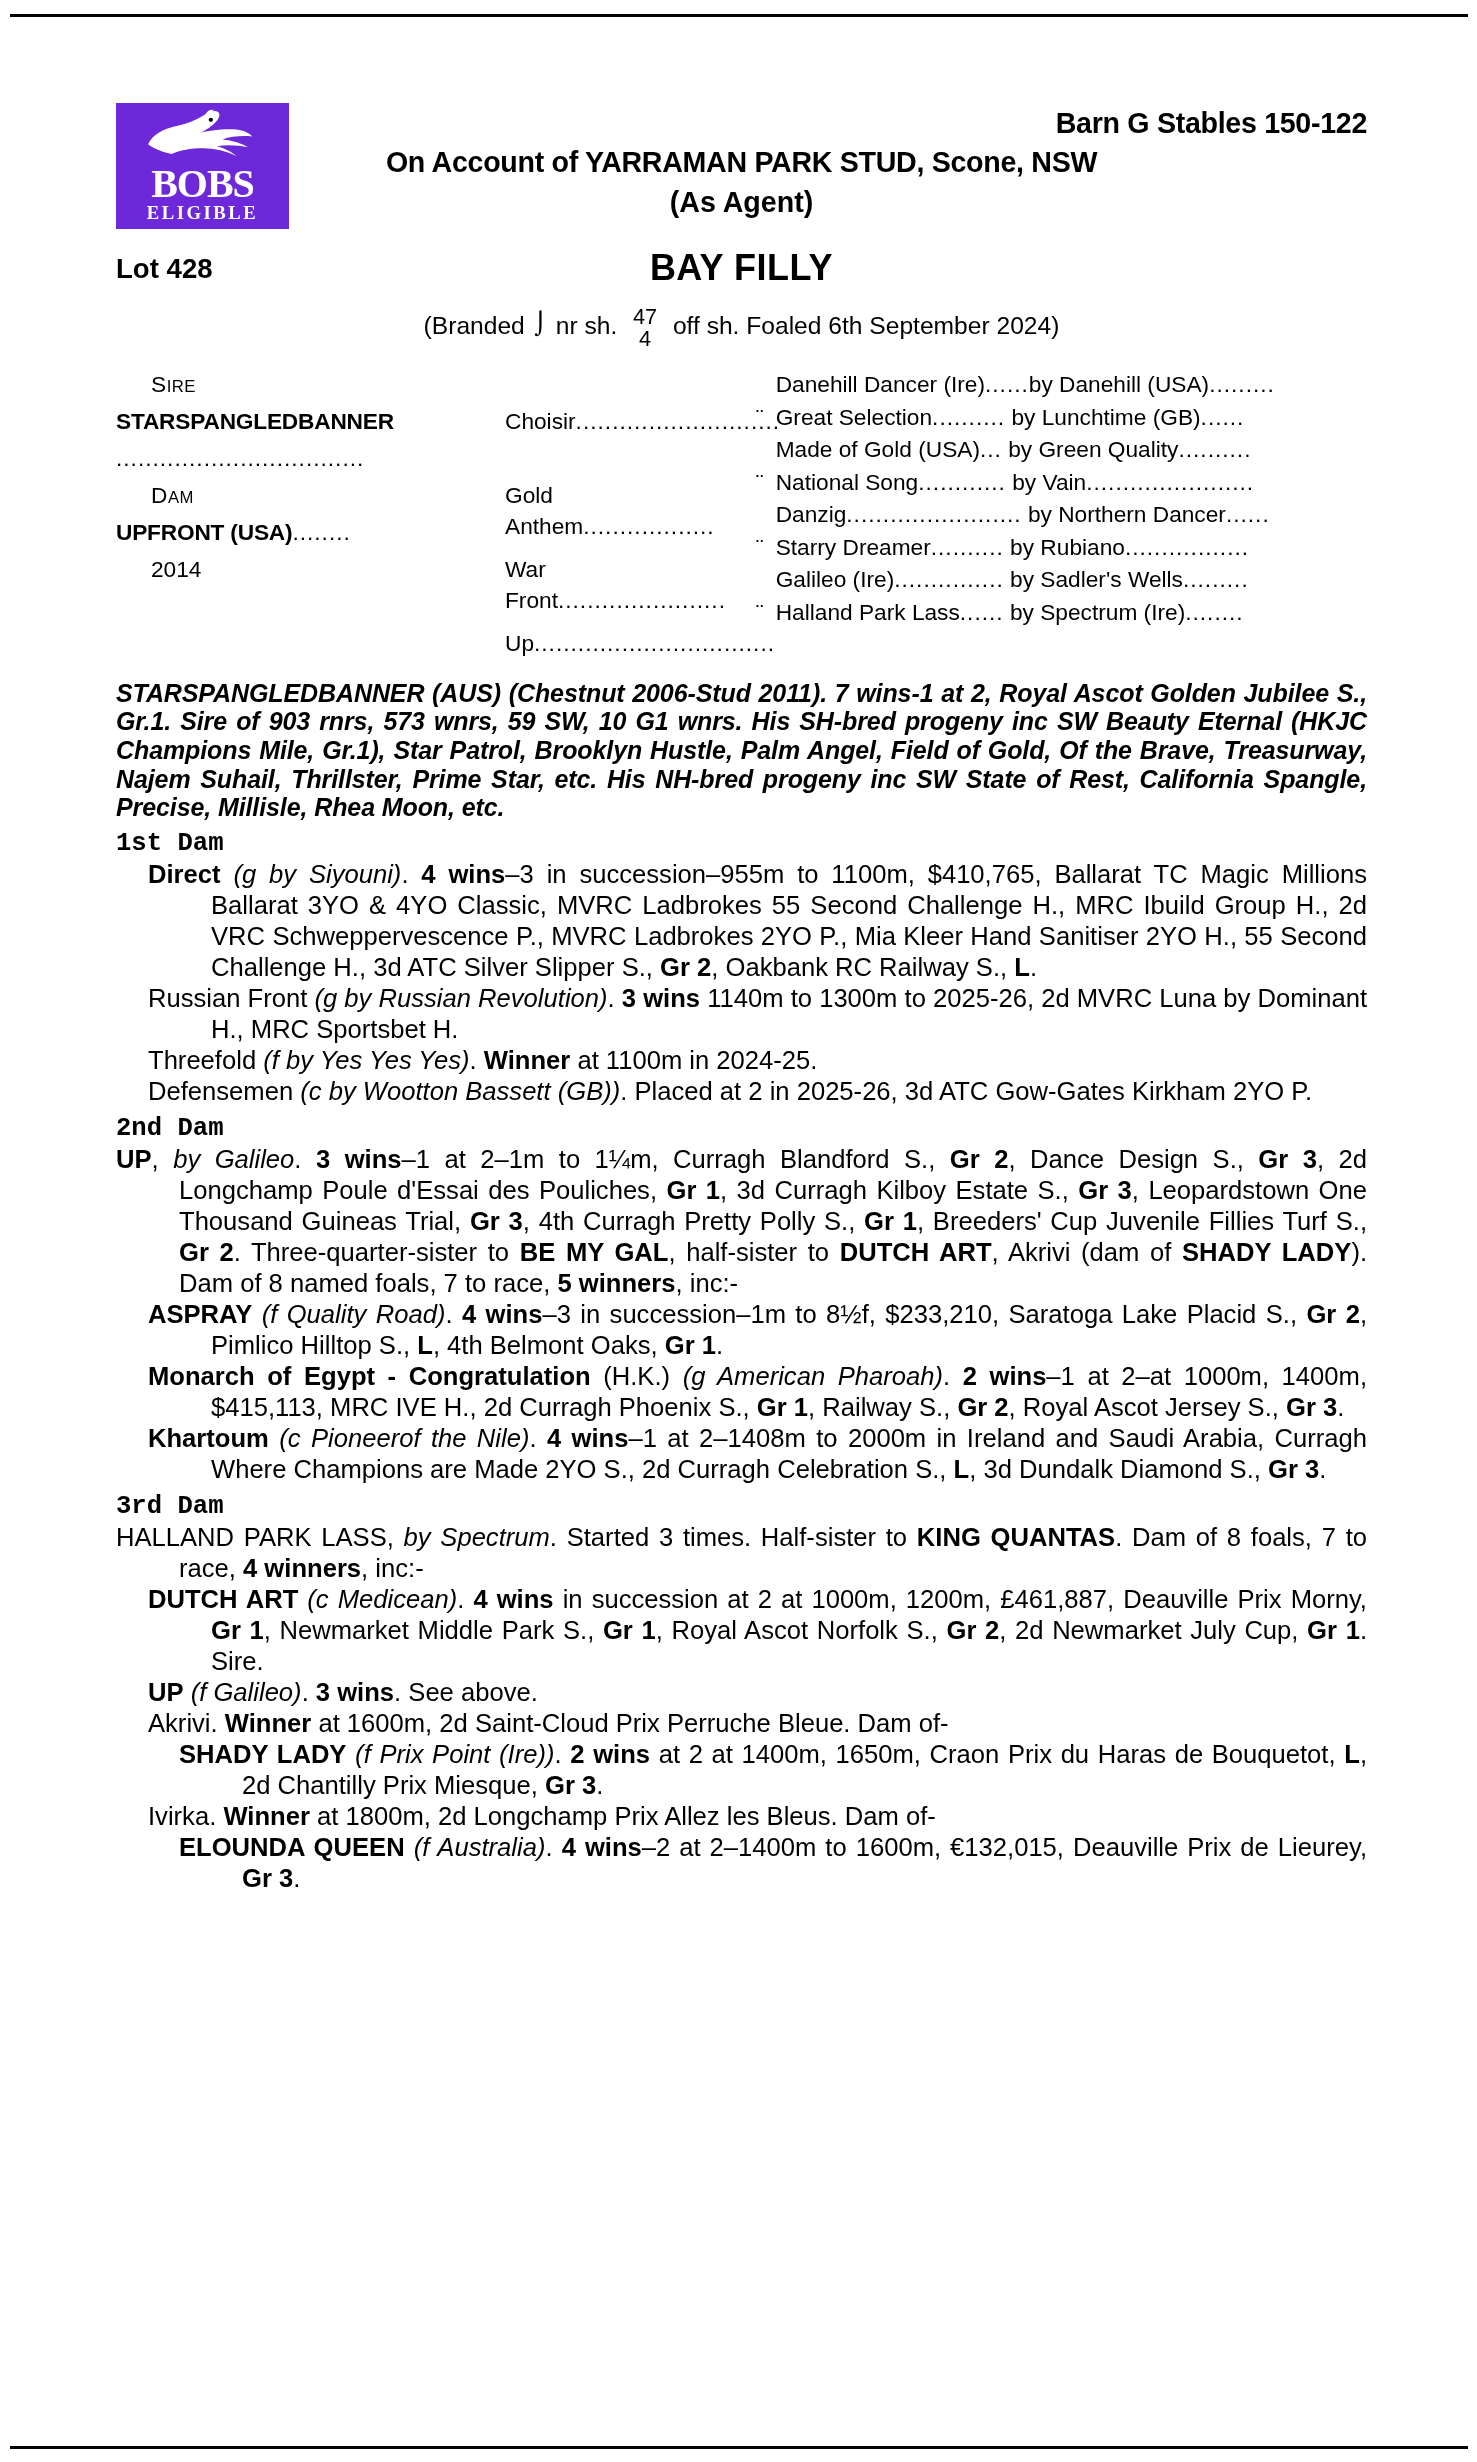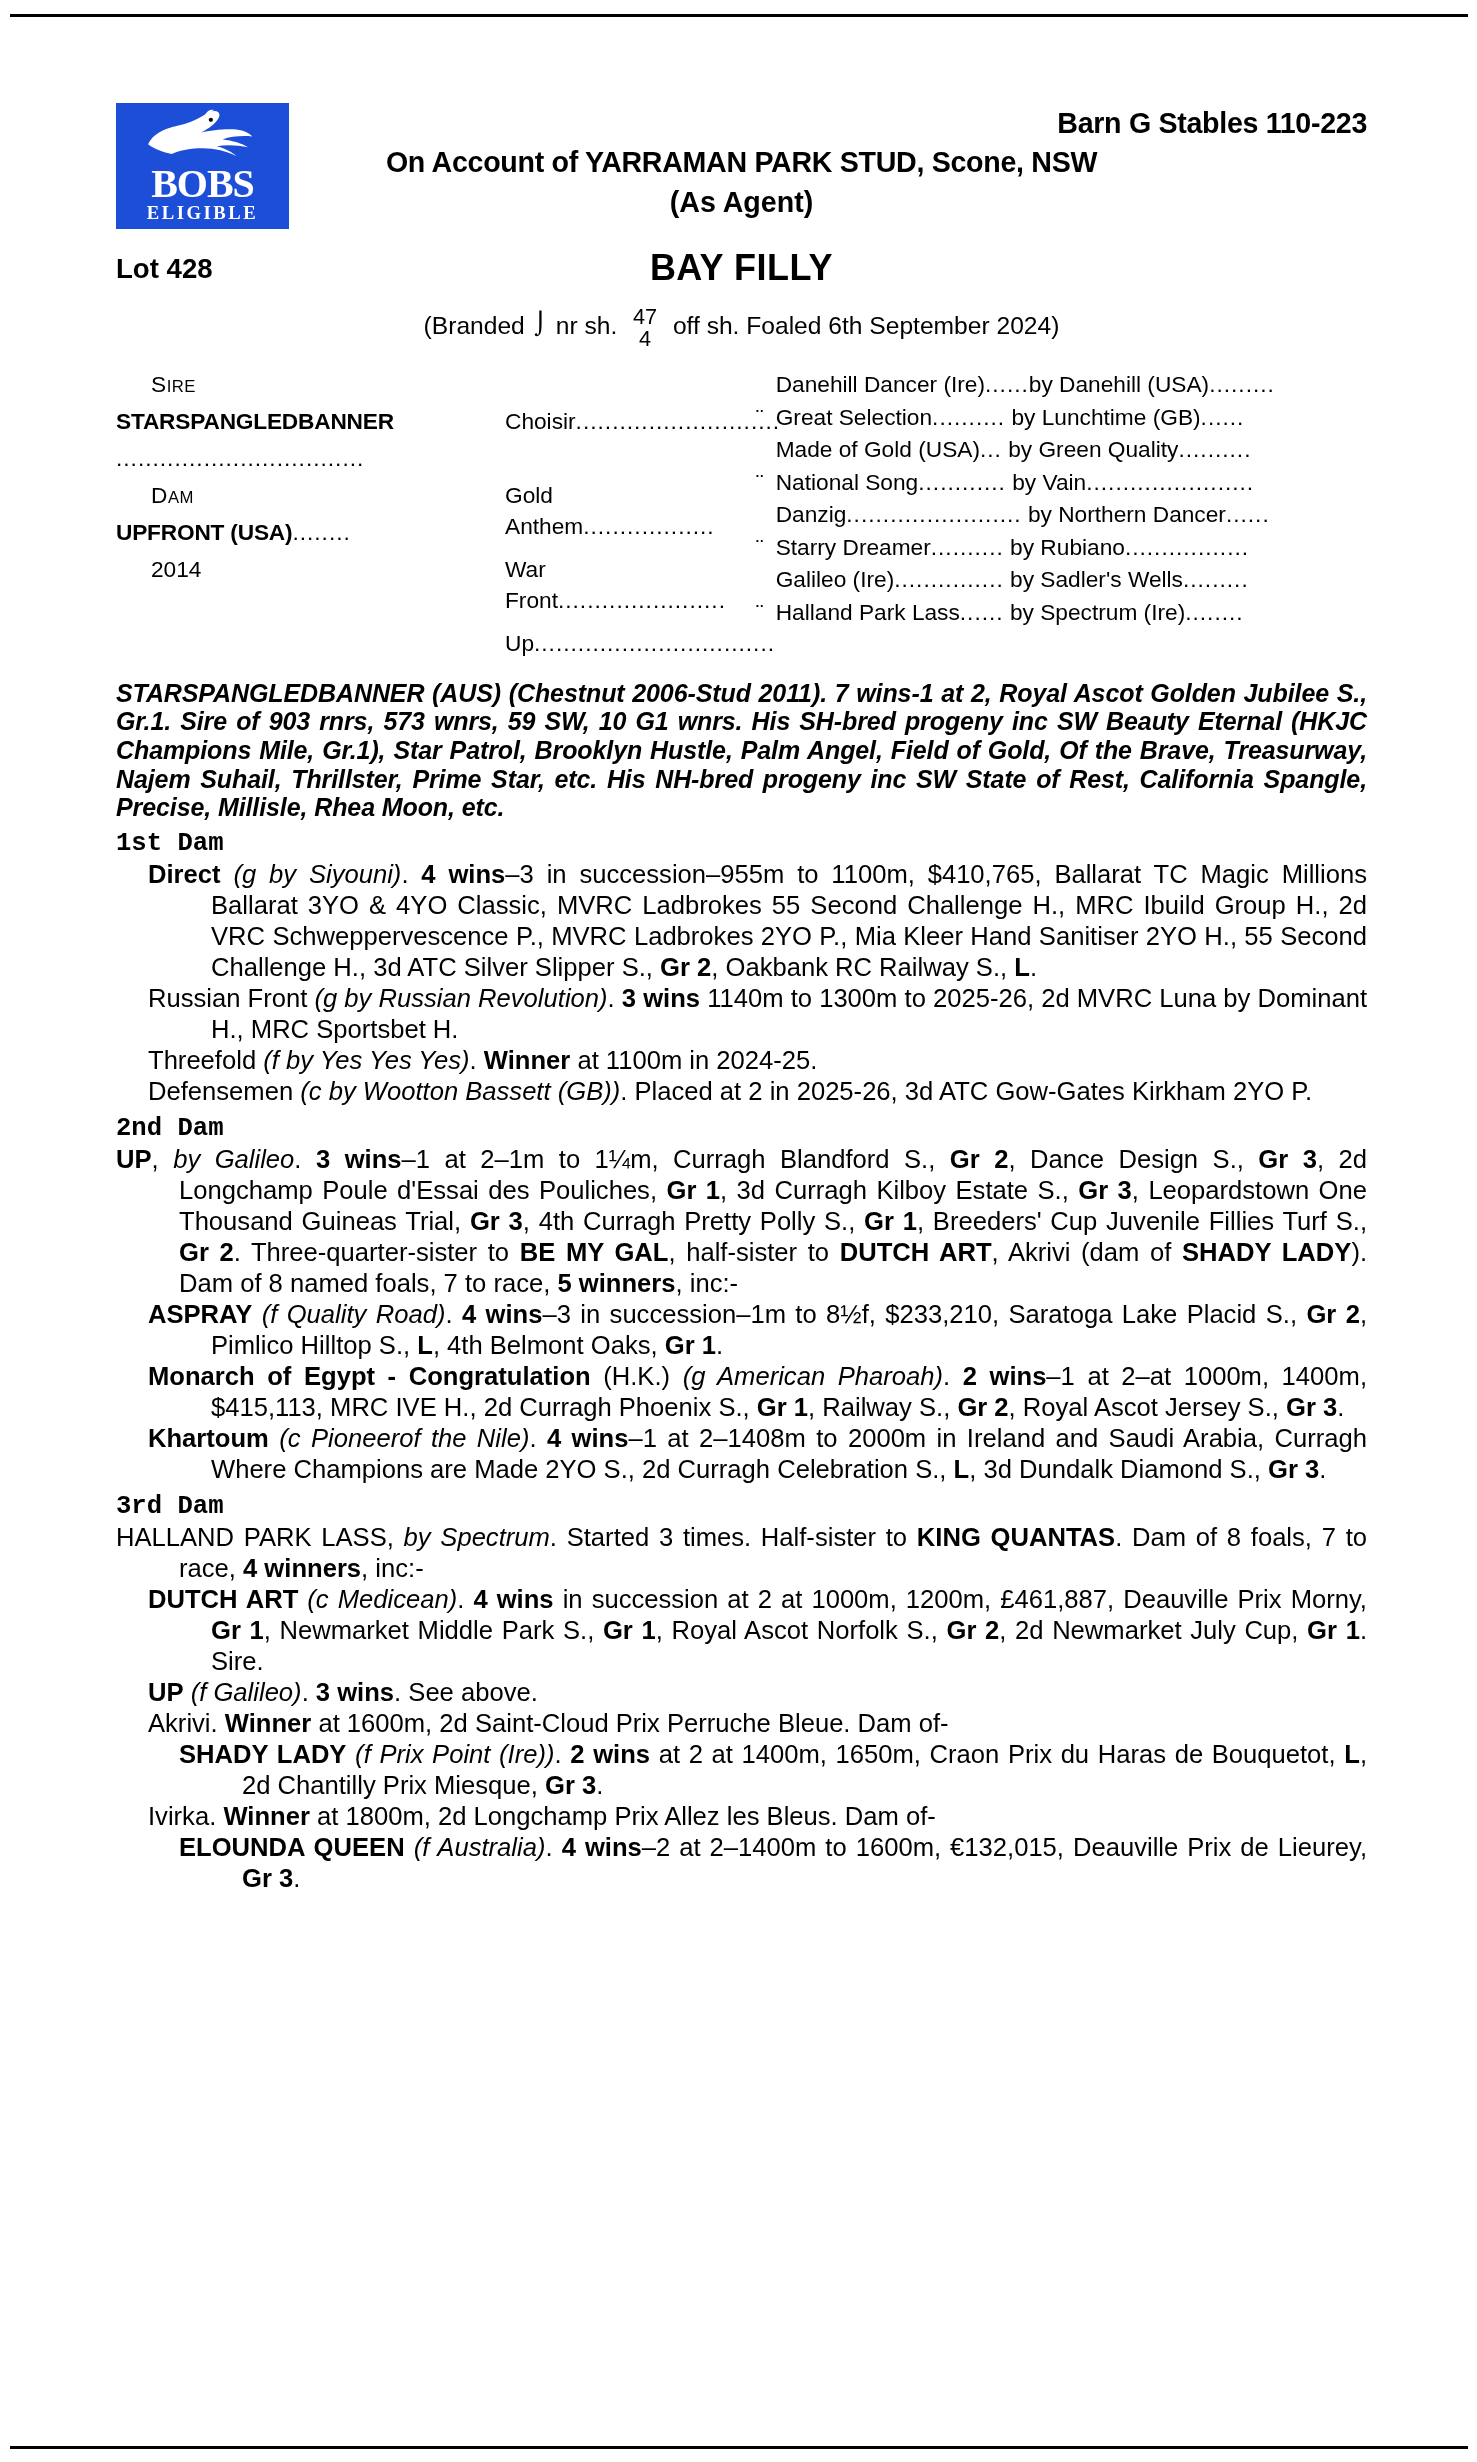--- a/index.html
+++ b/index.html
@@ -49,21 +49,21 @@
   .header-block {
     position: relative;
     height: 158px;
   }
   .bobs-logo {
     position: absolute;
     left: 0px;
     top: 7.9px;
     width: 173px;
     height: 126px;
-    background: #1d4ed8;
+    background: #6d28d9;
     color: #ffffff;
     text-align: center;
     overflow: hidden;
   }
   .bobs-horse {
     width: 173px;
     height: 55px;
     position: relative;
   }
   .bobs-horse svg { display:block; margin: 5.9px auto 0 auto; }
@@ -261,21 +261,21 @@
               <path d="M14 36 C18 26 30 20 44 17 C54 15 62 12 70 7 C74 4 78 2 82 2 C86 2 88 5 86 9 C83 15 76 20 68 24 C78 22 92 20 104 21 C112 22 118 25 120 28 C110 27 98 28 90 31 C100 32 110 35 116 39 C106 37 94 36 84 38 C92 40 100 44 104 48 C94 43 82 40 70 40 C58 40 46 42 38 46 C30 44 20 41 14 36 Z"></path>
               <path d="M72 6 C74 2 78 0 81 1 C78 3 76 6 75 9 Z"></path>
               <circle cx="78" cy="11" r="2.2" fill="#0a0a0a"></circle>
             </g>
           </svg>
         </div>
         <div class="bobs-word">BOBS</div>
         <div class="bobs-sub">ELIGIBLE</div>
       </div>
 
-      <div class="barn">Barn G Stables 110-223</div>
+      <div class="barn">Barn G Stables 150-122</div>
       <div class="account">On Account of YARRAMAN PARK STUD, Scone, NSW</div>
       <div class="as-agent">(As Agent)</div>
     </div>
 
     <div class="lot-row">
       <div class="lot-number">Lot 428</div>
       <div class="colour-sex">BAY FILLY</div>
     </div>
 
     <div class="brand-row">

